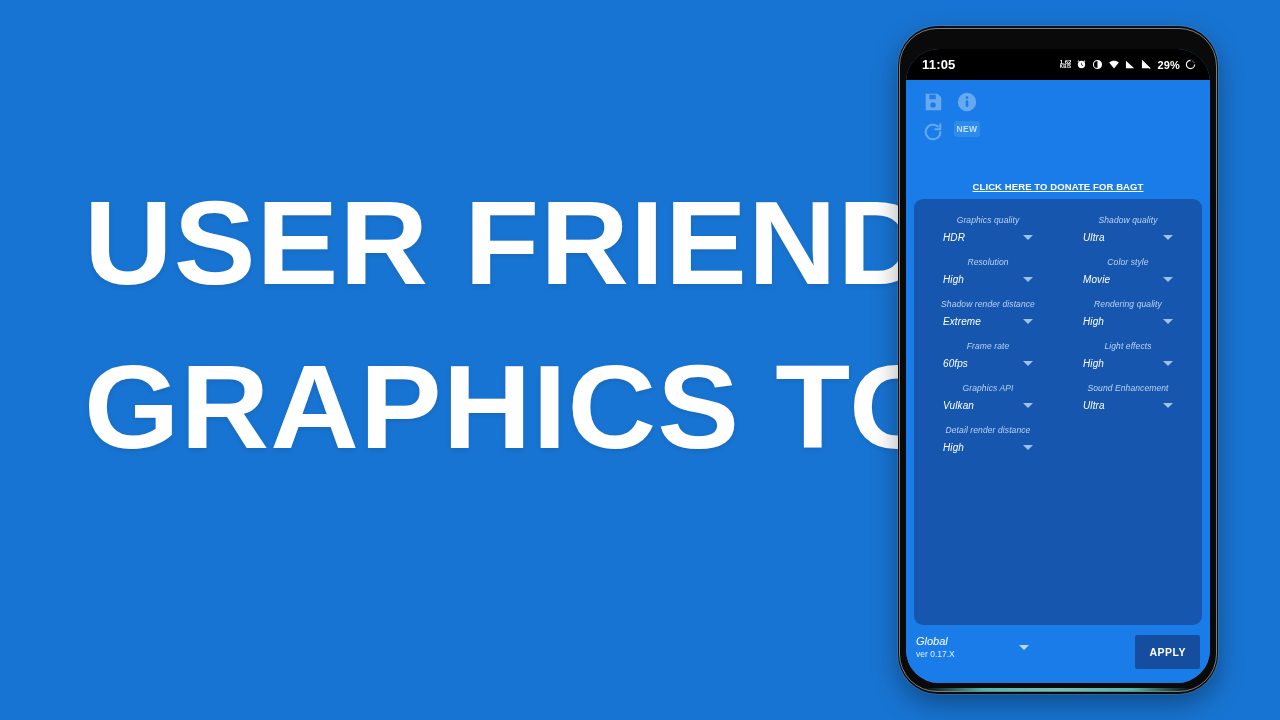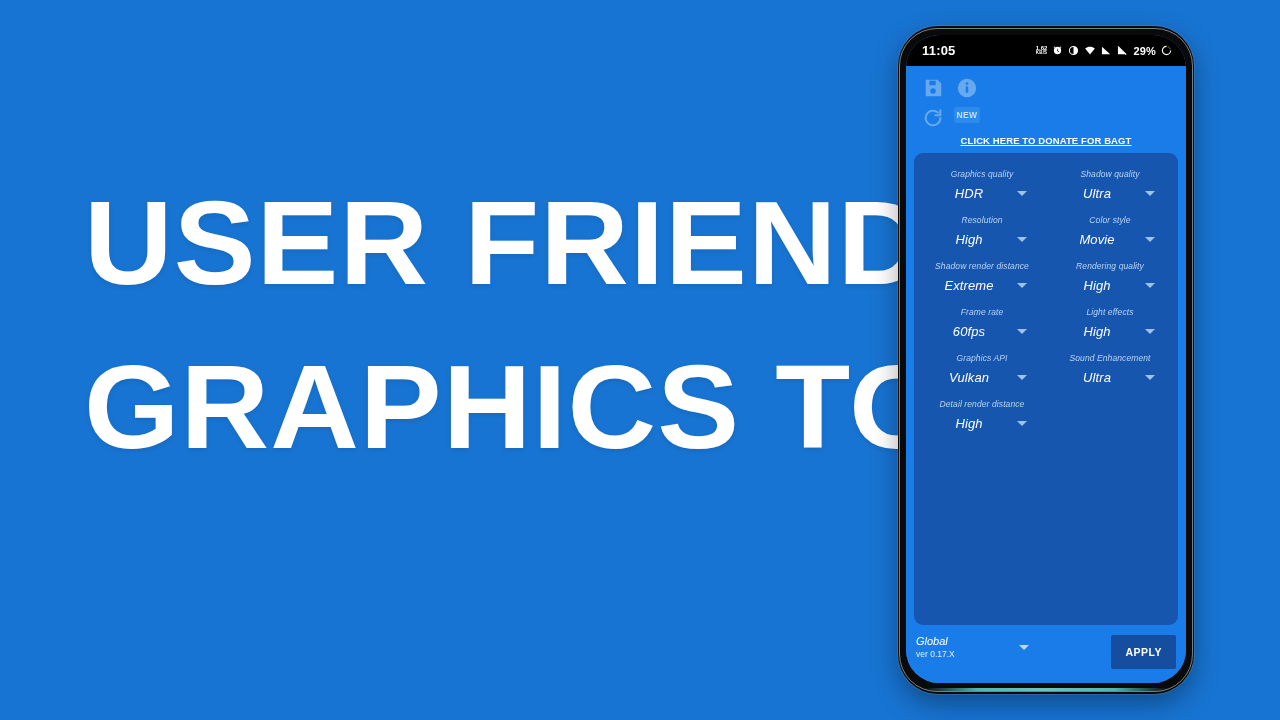--- a/index.html
+++ b/index.html
@@ -32,26 +32,26 @@
     transform-origin: left center;
     white-space: nowrap;
     text-shadow: 0 2px 5px rgba(0,0,0,0.10);
   }
   .promo-line.two { margin-top: 50px; }
 
   
   .phone {
     position: absolute;
     left: 898px; top: 26px;
-    width: 296px; height: 668px;
+    width: 320px; height: 668px;
     border-radius: 40px;
     background: #0a0a0a;
     box-shadow: 0 0 0 1px rgba(255,255,255,0.10),
                 0 10px 26px rgba(0,0,0,0.35);
-    padding: 9px 8px 11px 8px;
+    padding: 23px 8px 11px 8px;
   }
   .phone::before {
     
     content: "";
     position: absolute;
     left: 1px; top: 2px; right: 1px; bottom: 2px;
     border-radius: 38px;
     border: 1.5px solid rgba(210,225,230,0.55);
     pointer-events: none;
   }
@@ -155,20 +155,21 @@
   .donate {
     text-align: center;
     color: #FFFFFF;
     font-size: 9.5px;
     font-weight: bold;
     letter-spacing: .1px;
     text-decoration: underline;
     padding: 6px 0 7px 0;
     background: #1A7CE8;
     flex: 0 0 auto;
+    margin-top: 32px;
   }
 
   
   .panel-wrap {
     flex: 1 1 auto;
     background: #1A7CE8;
     padding: 0 8px;
     display: flex;
     flex-direction: column;
   }
@@ -195,24 +196,23 @@
   }
   .cell-value-row {
     display: flex;
     align-items: center;
     justify-content: center;
     gap: 2px;
     padding: 3px 0 8px 0;
   }
   .cell-value {
     color: #FFFFFF;
-    font-size: 13px;
+    font-size: 10px;
     font-weight: normal;
     letter-spacing: .1px;
-    text-align: center;
     flex: 0 0 auto;
     min-width: 64px;
   }
   .caret {
     width: 0; height: 0;
     border-left: 5px solid transparent;
     border-right: 5px solid transparent;
     border-top: 5px solid #9DC2EC;
     flex: 0 0 auto;
     margin-left: 14px;

